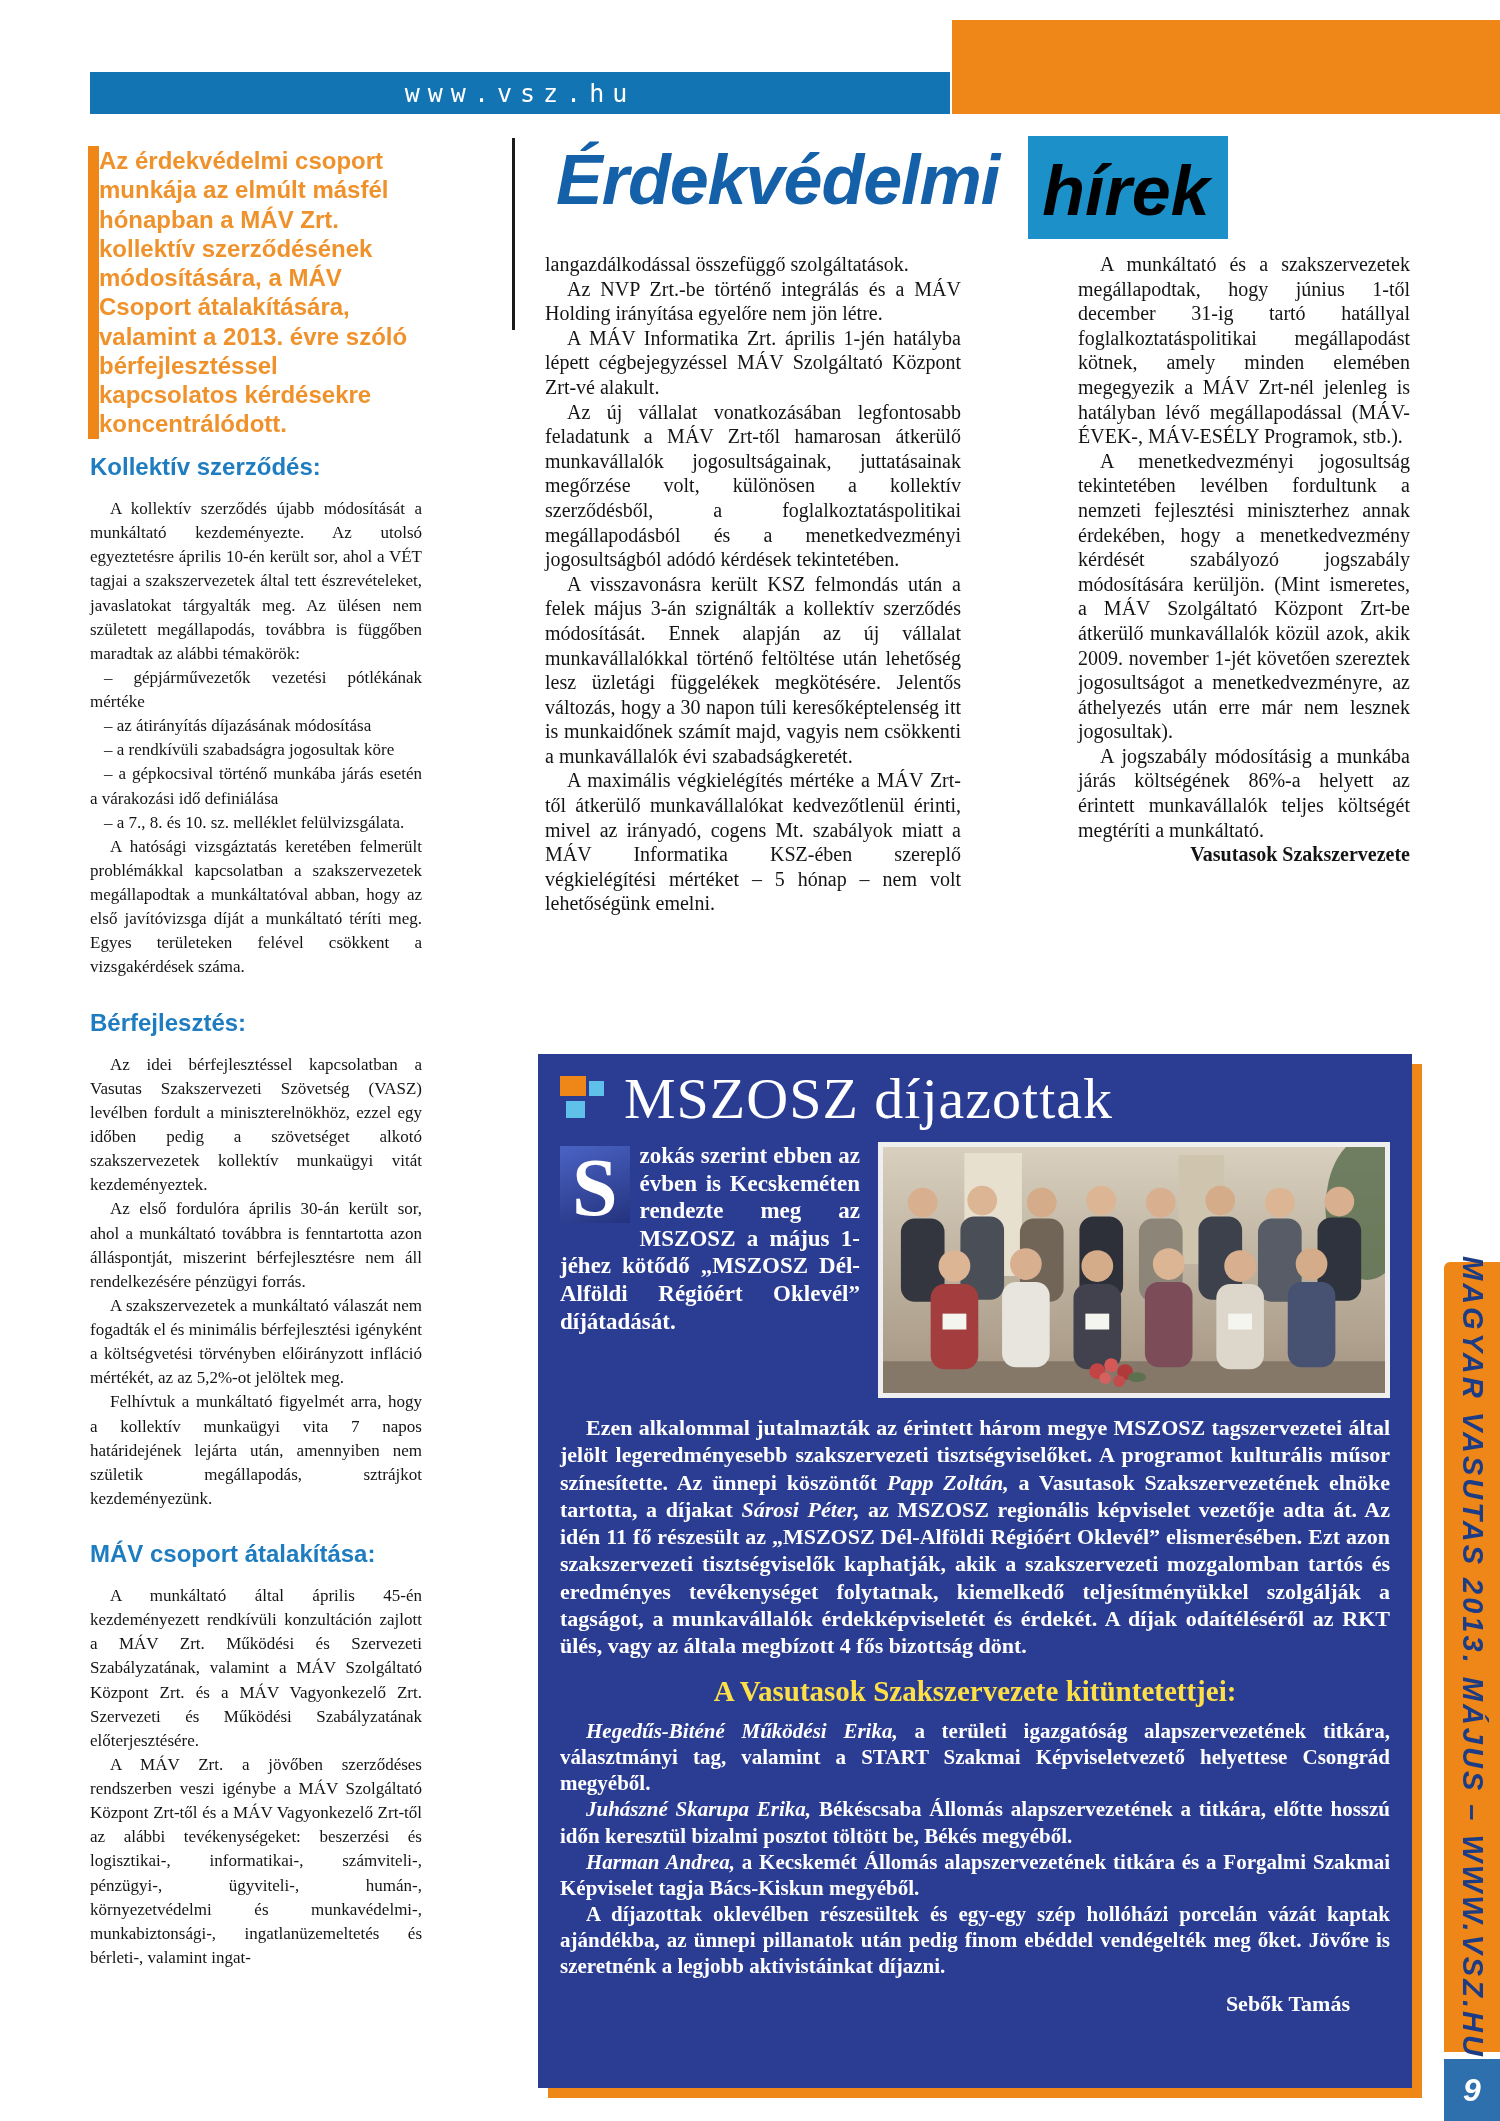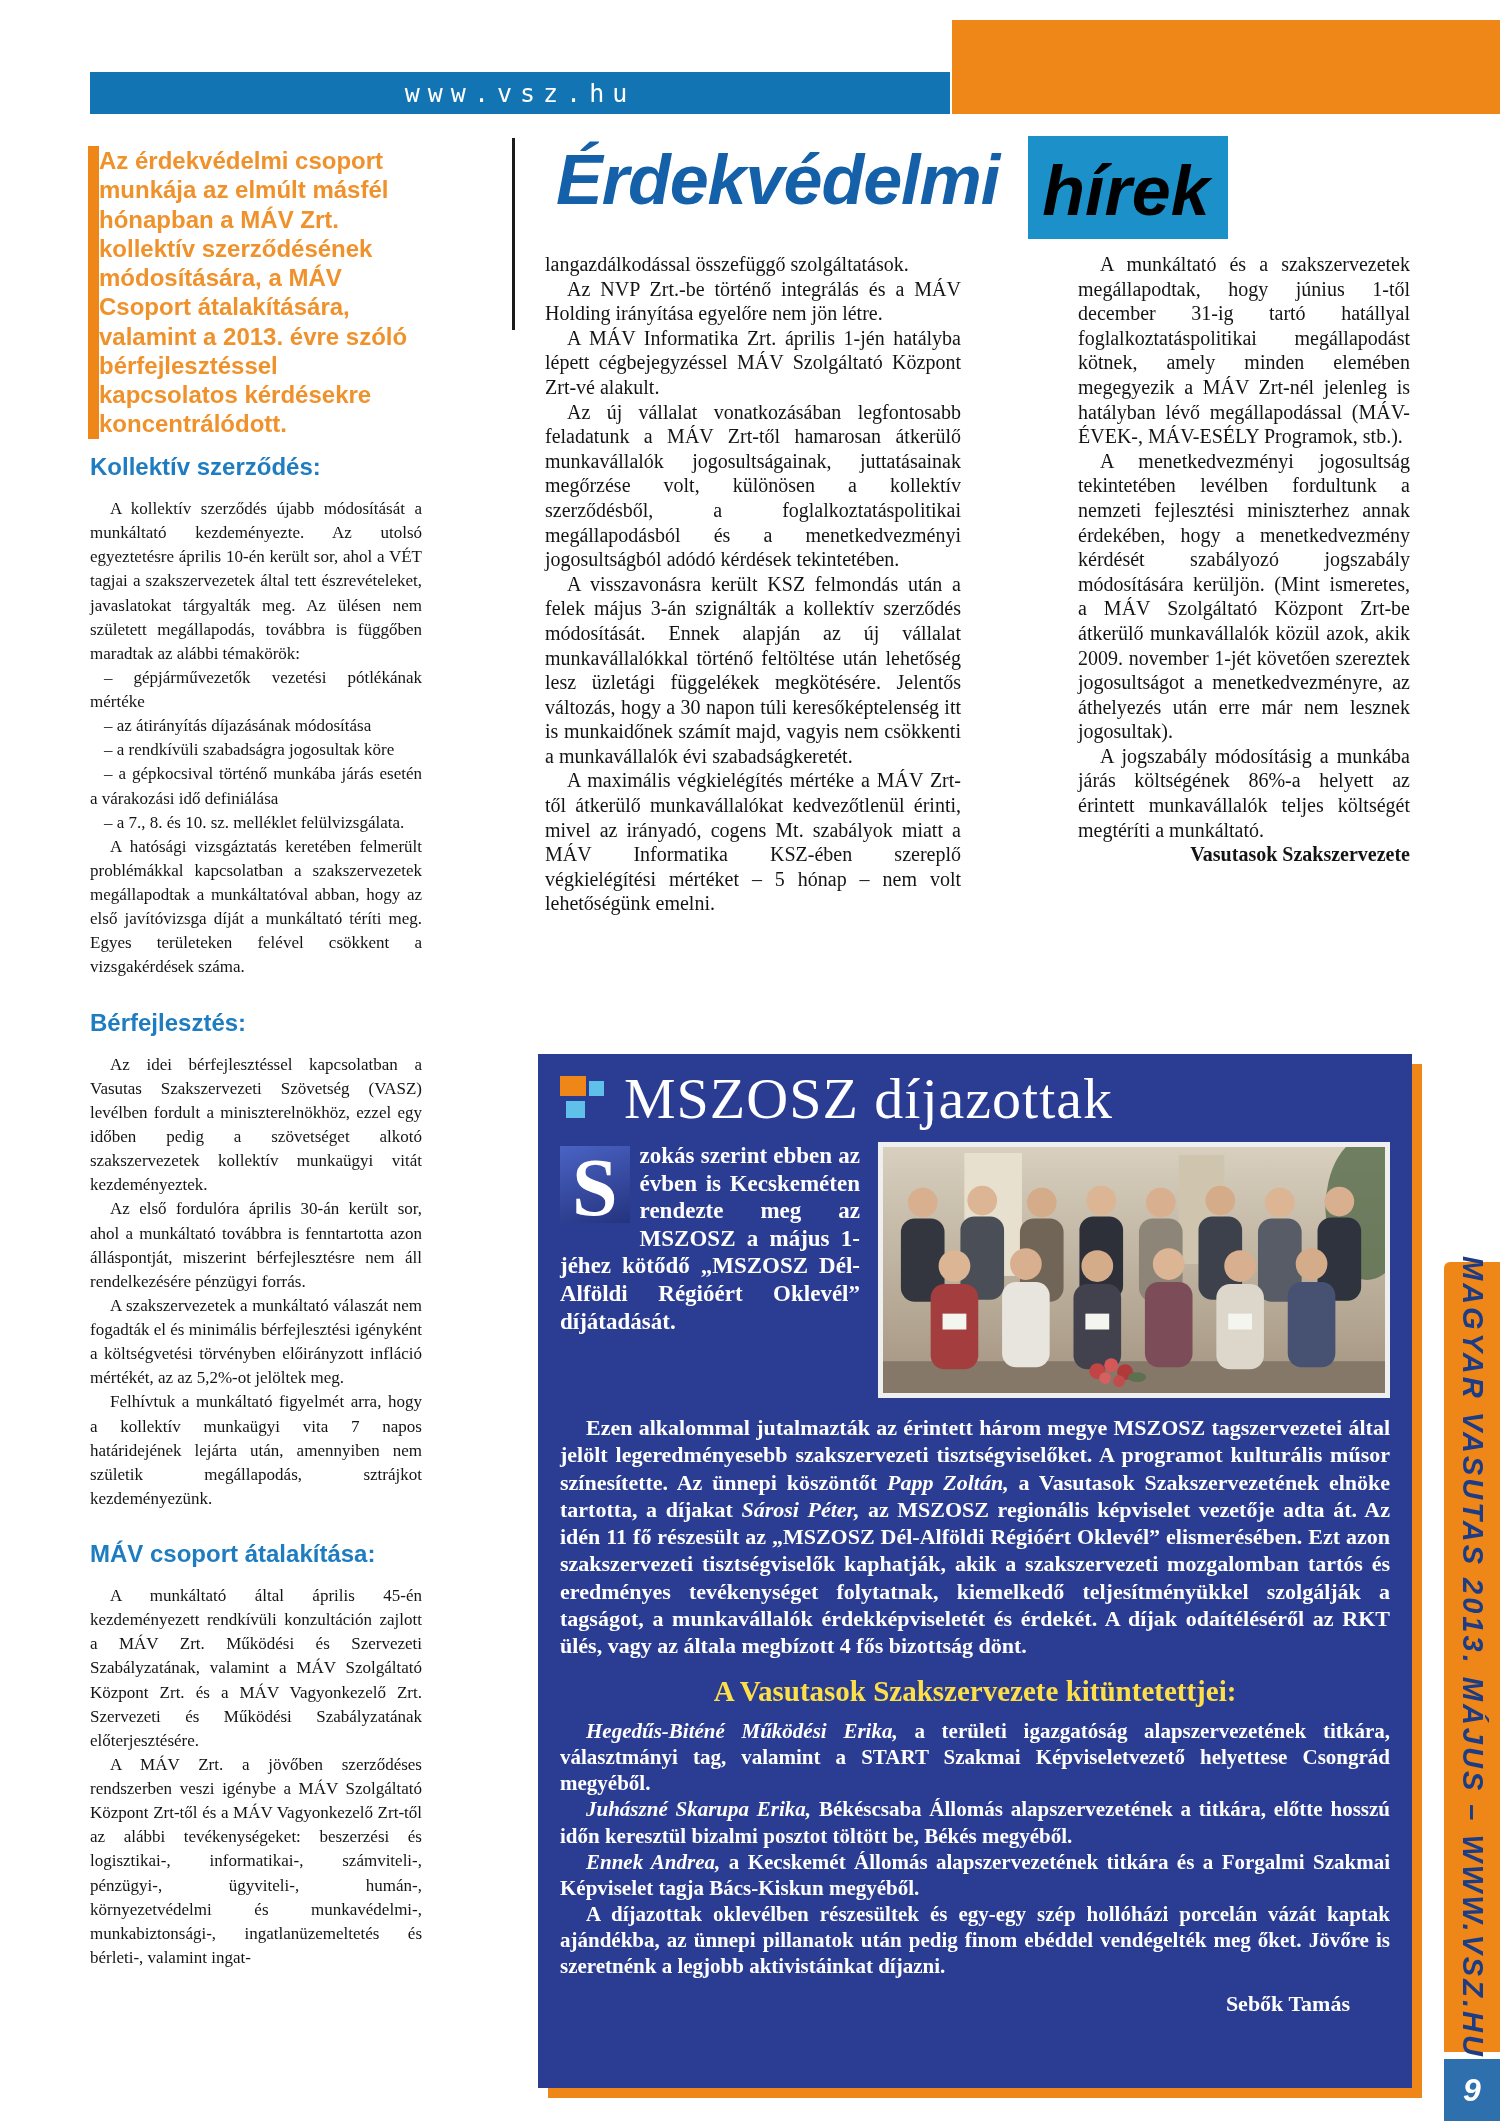--- a/index.html
+++ b/index.html
@@ -251,21 +251,21 @@
         </svg>
       </div>
     </div>
 
     <p class="mszosz-body"><span>Ezen alkalommal jutalmazták az érintett három megye MSZOSZ tagszervezetei által jelölt legeredményesebb szakszervezeti tisztségviselőket. A programot kulturális műsor színesítette. Az ünnepi köszöntőt </span><span class="iname">Papp Zoltán,</span><span> a Vasutasok Szakszervezetének elnöke tartotta, a díjakat </span><span class="iname">Sárosi Péter,</span><span> az MSZOSZ regionális képviselet vezetője adta át. Az idén 11 fő részesült az „MSZOSZ Dél-Alföldi Régióért Oklevél” elismerésében. Ezt azon szakszervezeti tisztségviselők kaphatják, akik a szakszervezeti mozgalomban tartós és eredményes tevékenységet folytatnak, kiemelkedő teljesítményükkel szolgálják a tagságot, a munkavállalók érdekképviseletét és érdekét. A díjak odaítéléséről az RKT ülés, vagy az általa megbízott 4 fős bizottság dönt.</span></p>
 
     <h3 class="mszosz-heading">A Vasutasok Szakszervezete kitüntetettjei:</h3>
 
     <p class="awardee"><span class="aname">Hegedűs-Biténé Működési Erika,</span><span> a területi igazgatóság alapszervezetének titkára, választmányi tag, valamint a START Szakmai Képviseletvezető helyettese Csongrád megyéből.</span></p>
     <p class="awardee"><span class="aname">Juhászné Skarupa Erika,</span><span> Békéscsaba Állomás alapszervezetének a titkára, előtte hosszú időn keresztül bizalmi posztot töltött be, Békés megyéből.</span></p>
-    <p class="awardee"><span class="aname">Ennek Andrea,</span><span> a Kecskemét Állomás alapszervezetének titkára és a Forgalmi Szakmai Képviselet tagja Bács-Kiskun megyéből.</span></p>
+    <p class="awardee"><span class="aname">Harman Andrea,</span><span> a Kecskemét Állomás alapszervezetének titkára és a Forgalmi Szakmai Képviselet tagja Bács-Kiskun megyéből.</span></p>
 
     <p class="mszosz-closing">A díjazottak oklevélben részesültek és egy-egy szép hollóházi porcelán vázát kaptak ajándékba, az ünnepi pillanatok után pedig finom ebéddel vendégelték meg őket. Jövőre is szeretnénk a legjobb aktivistáinkat díjazni.</p>
     <p class="mszosz-sig">Sebők Tamás</p>
   </div>
 
   <div class="side-bar">
     <span class="side-text">MAGYAR VASUTAS 2013. MÁJUS – WWW.VSZ.HU</span>
   </div>
   <div class="page-num">9</div>
 

